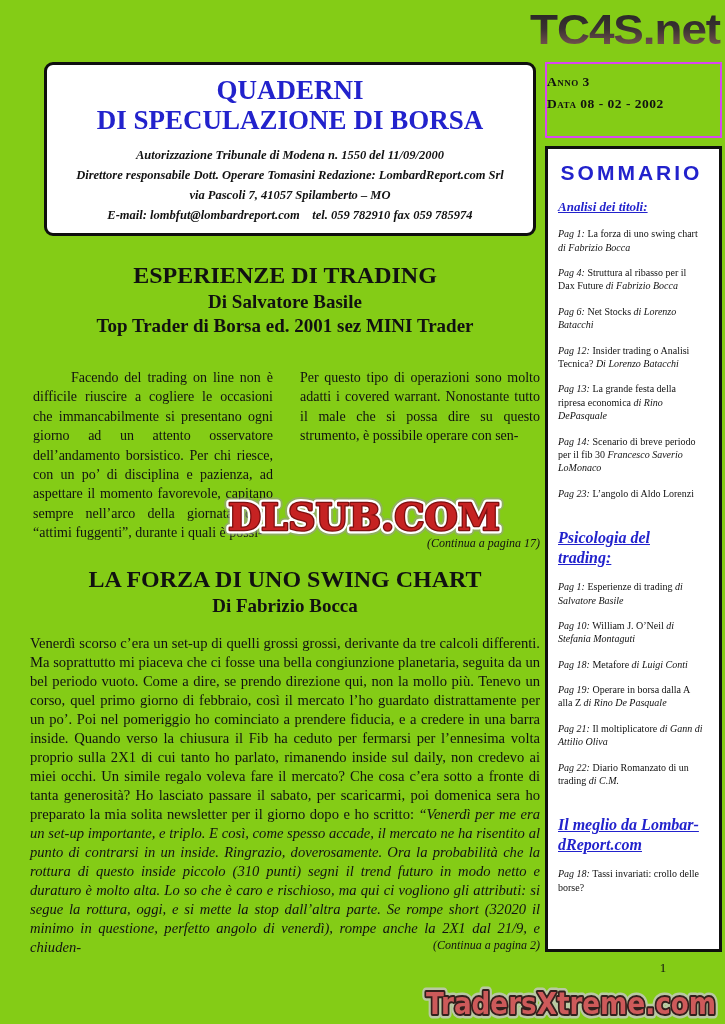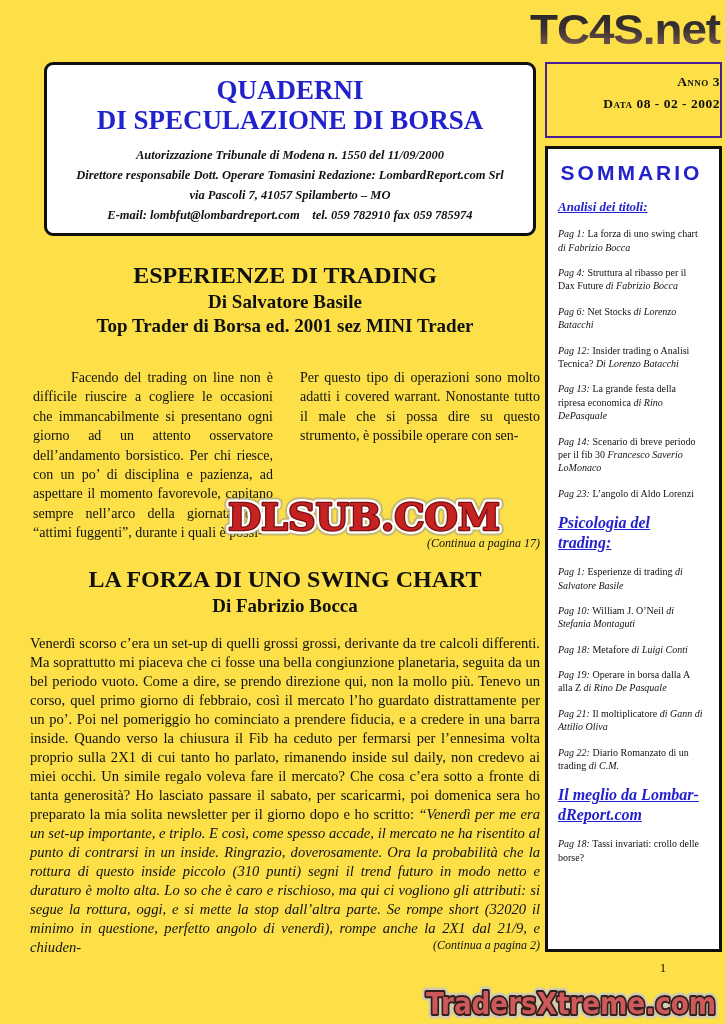--- a/index.html
+++ b/index.html
@@ -1,41 +1,41 @@
 <!DOCTYPE html>
 <html style="--accent_blue: #2222cc; --watermark_red: #c62222; --footer_red: #cd5a5a; --logo_dark: #262626; --logo_maroon: #8f625c;"><head>
 <meta charset="utf-8">
 <style>
   html,body{margin:0;padding:0;background:#e8e8e8;}
-  .page{position:relative;width:725px;height:1024px;background:#fde047;overflow:hidden;
+  .page{position:relative;width:725px;height:1024px;background:#84cc16;overflow:hidden;
         font-family:"Liberation Serif","DejaVu Serif",serif;color:#111;}
 
   
   .tc4s-svg{position:absolute;left:527px;top:3px;width:196px;height:48px;}
 
   
   .masthead{position:absolute;left:44px;top:62px;width:486px;height:168px;
             border:3px solid #0f0f0f;border-radius:9px;background:#fff;text-align:center;}
   .mh-title{color:var(--accent_blue,#2222cc);font-weight:bold;font-size:27px;line-height:1.12;margin-top:10px;}
   .mh-info{font-style:italic;font-weight:bold;font-size:12.5px;line-height:1.6;margin-top:10px;}
 
   
-  .issuebox{position:absolute;left:545px;top:62px;width:177px;height:76px;border:2px solid #4c1d95;
-            text-align:right;box-sizing:border-box;padding-top:7px;}
+  .issuebox{position:absolute;left:545px;top:62px;width:177px;height:76px;border:2px solid #d946ef;
+            text-align:left;box-sizing:border-box;padding-top:7px;}
   .issuebox div{font-variant:small-caps;font-weight:bold;font-size:13.5px;letter-spacing:0.5px;line-height:1.65;}
 
   
   .sommario{position:absolute;left:545px;top:146px;width:177px;height:806px;border:3px solid #0f0f0f;
             box-sizing:border-box;padding:8px 14px 0 10px;background:#fff;}
   .som-title{font-family:"Liberation Sans","DejaVu Sans",sans-serif;font-weight:bold;font-size:21px;
              letter-spacing:3px;color:var(--accent_blue,#2222cc);text-align:center;margin:4px 0 14px 0;}
   .toc-head{color:var(--accent_blue,#2222cc);font-style:italic;text-decoration:underline;
             font-size:13px;font-weight:bold;margin:0 0 12px 0;line-height:1.25;}
   .toc-sec.s1 .toc-head,.toc-sec.s2 .toc-head{font-size:16px;}
-  .toc-sec.s1,.toc-sec.s2{margin-top:13px;}
+  .toc-sec.s1,.toc-sec.s2{margin-top:28px;}
   .toc-item{font-size:10px;line-height:1.34;margin:0 0 12px 0;}
   .toc-item .it{font-style:italic;}
 
   
   .a1-head{position:absolute;left:30px;top:262px;width:510px;text-align:center;}
   .a2-head{position:absolute;left:30px;top:566px;width:510px;text-align:center;}
   .art-title{font-weight:bold;font-size:24px;line-height:1.15;}
   .art-sub{font-weight:bold;font-size:19px;line-height:1.3;}
 
   

